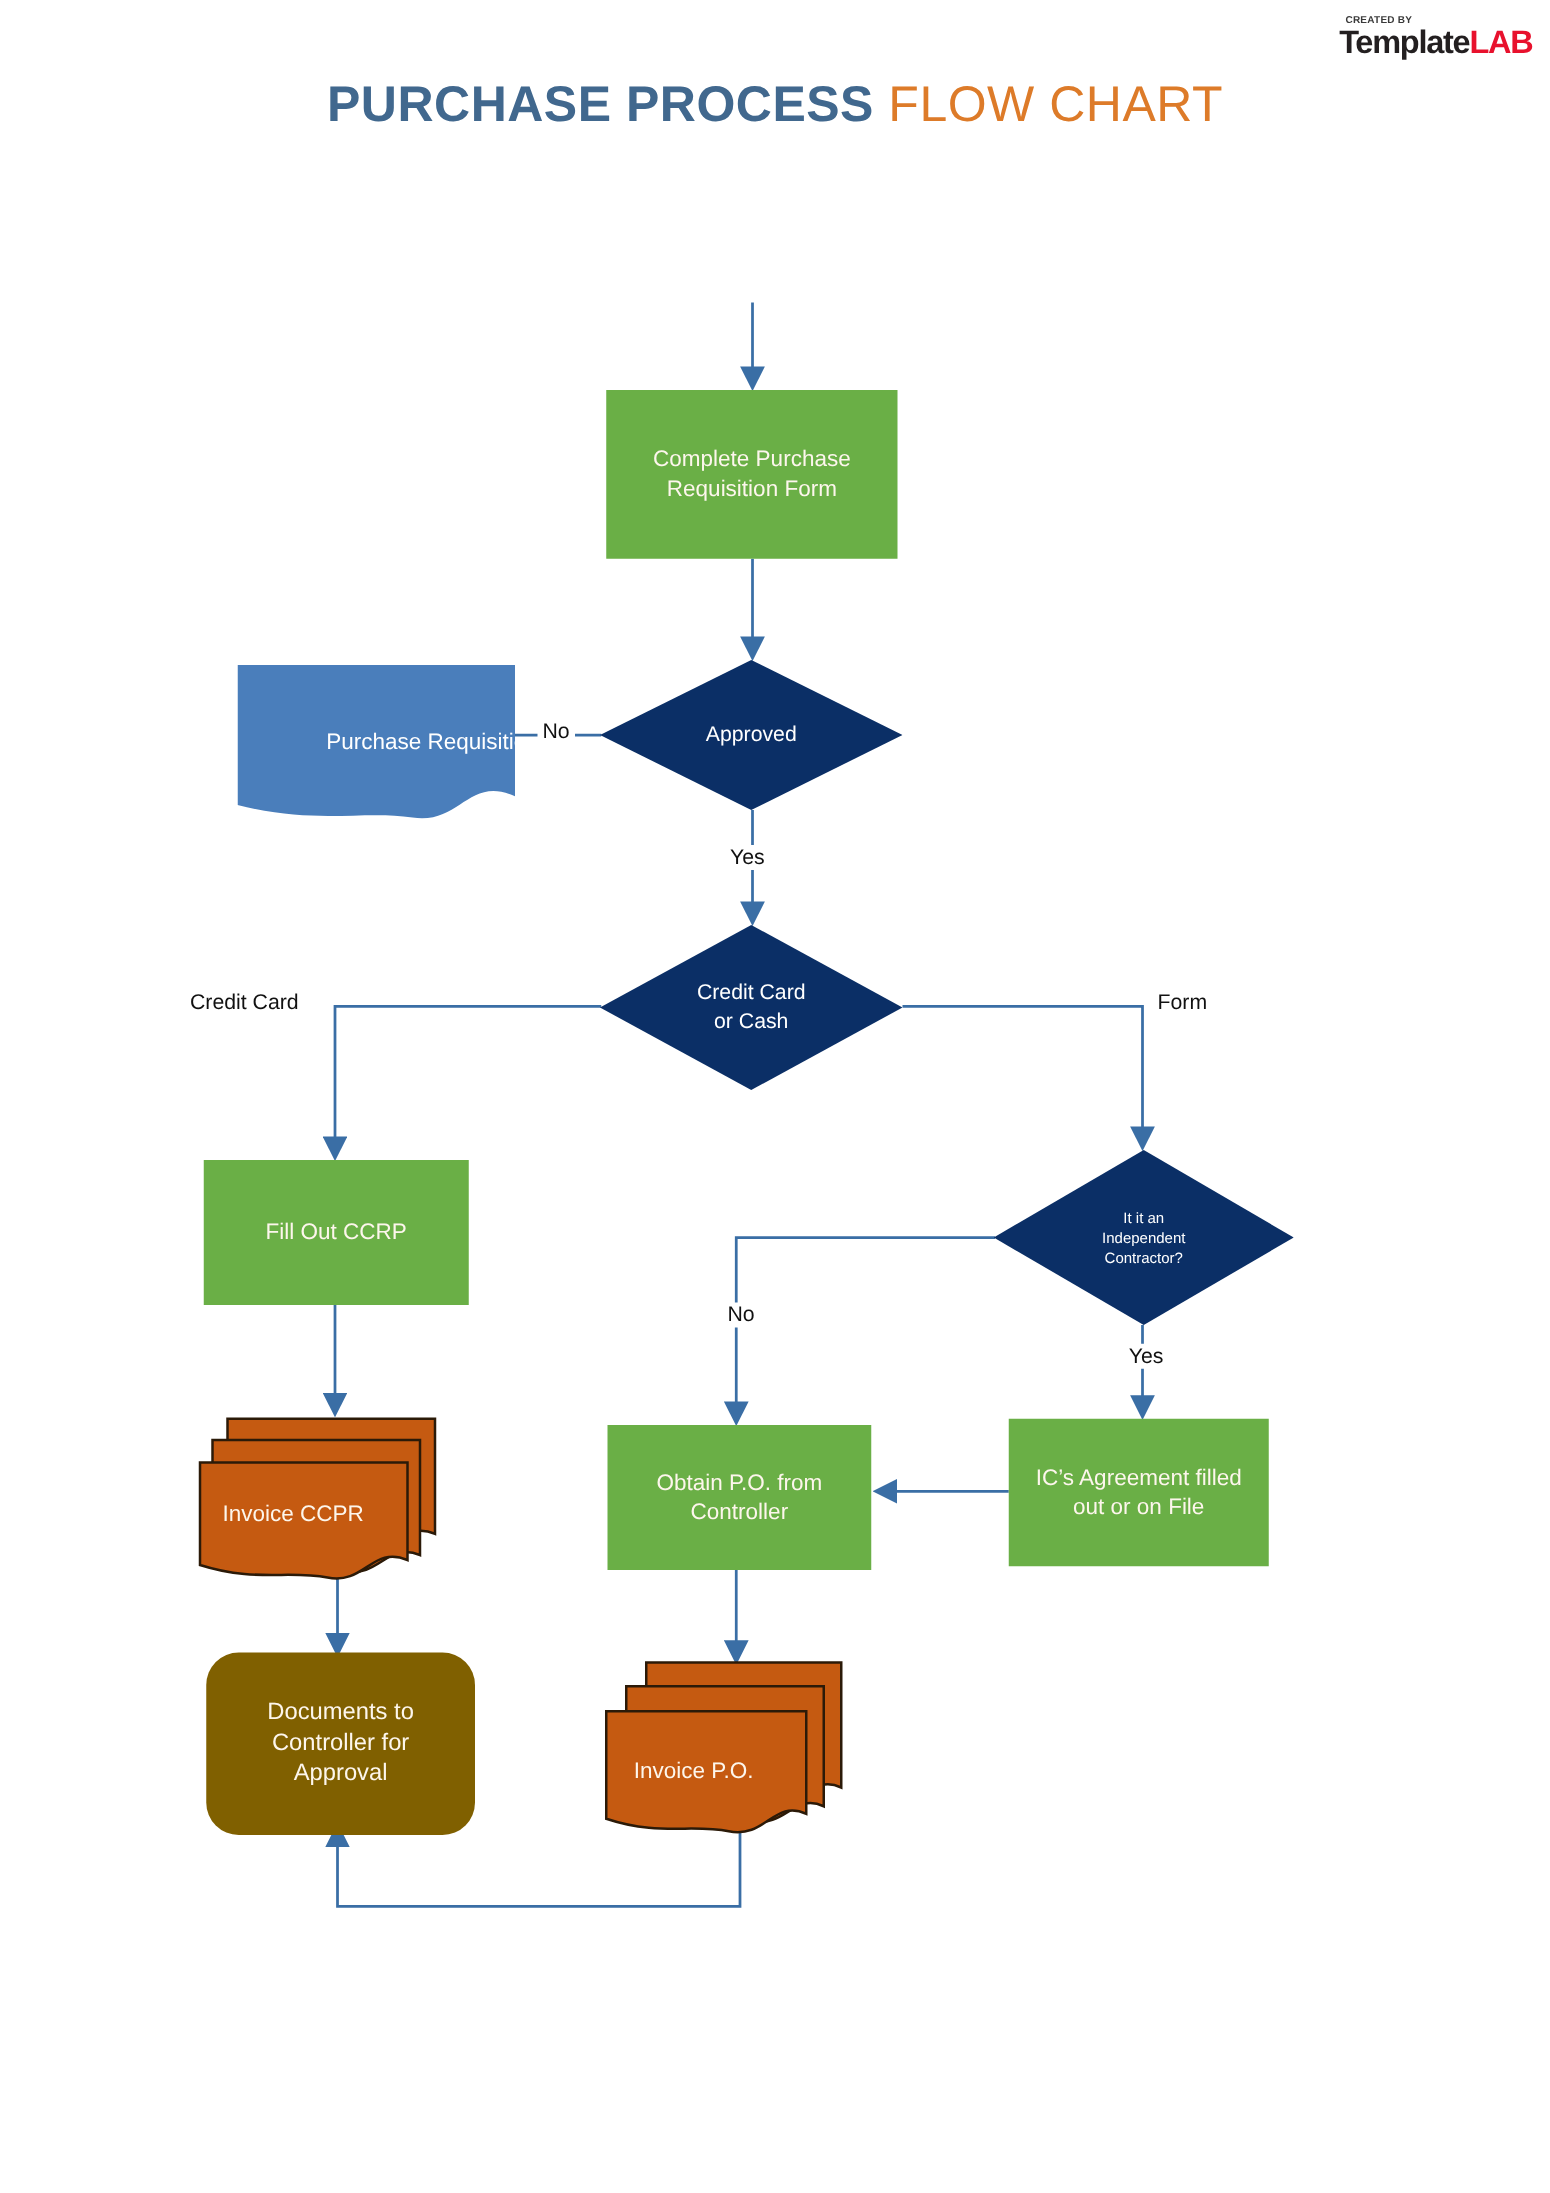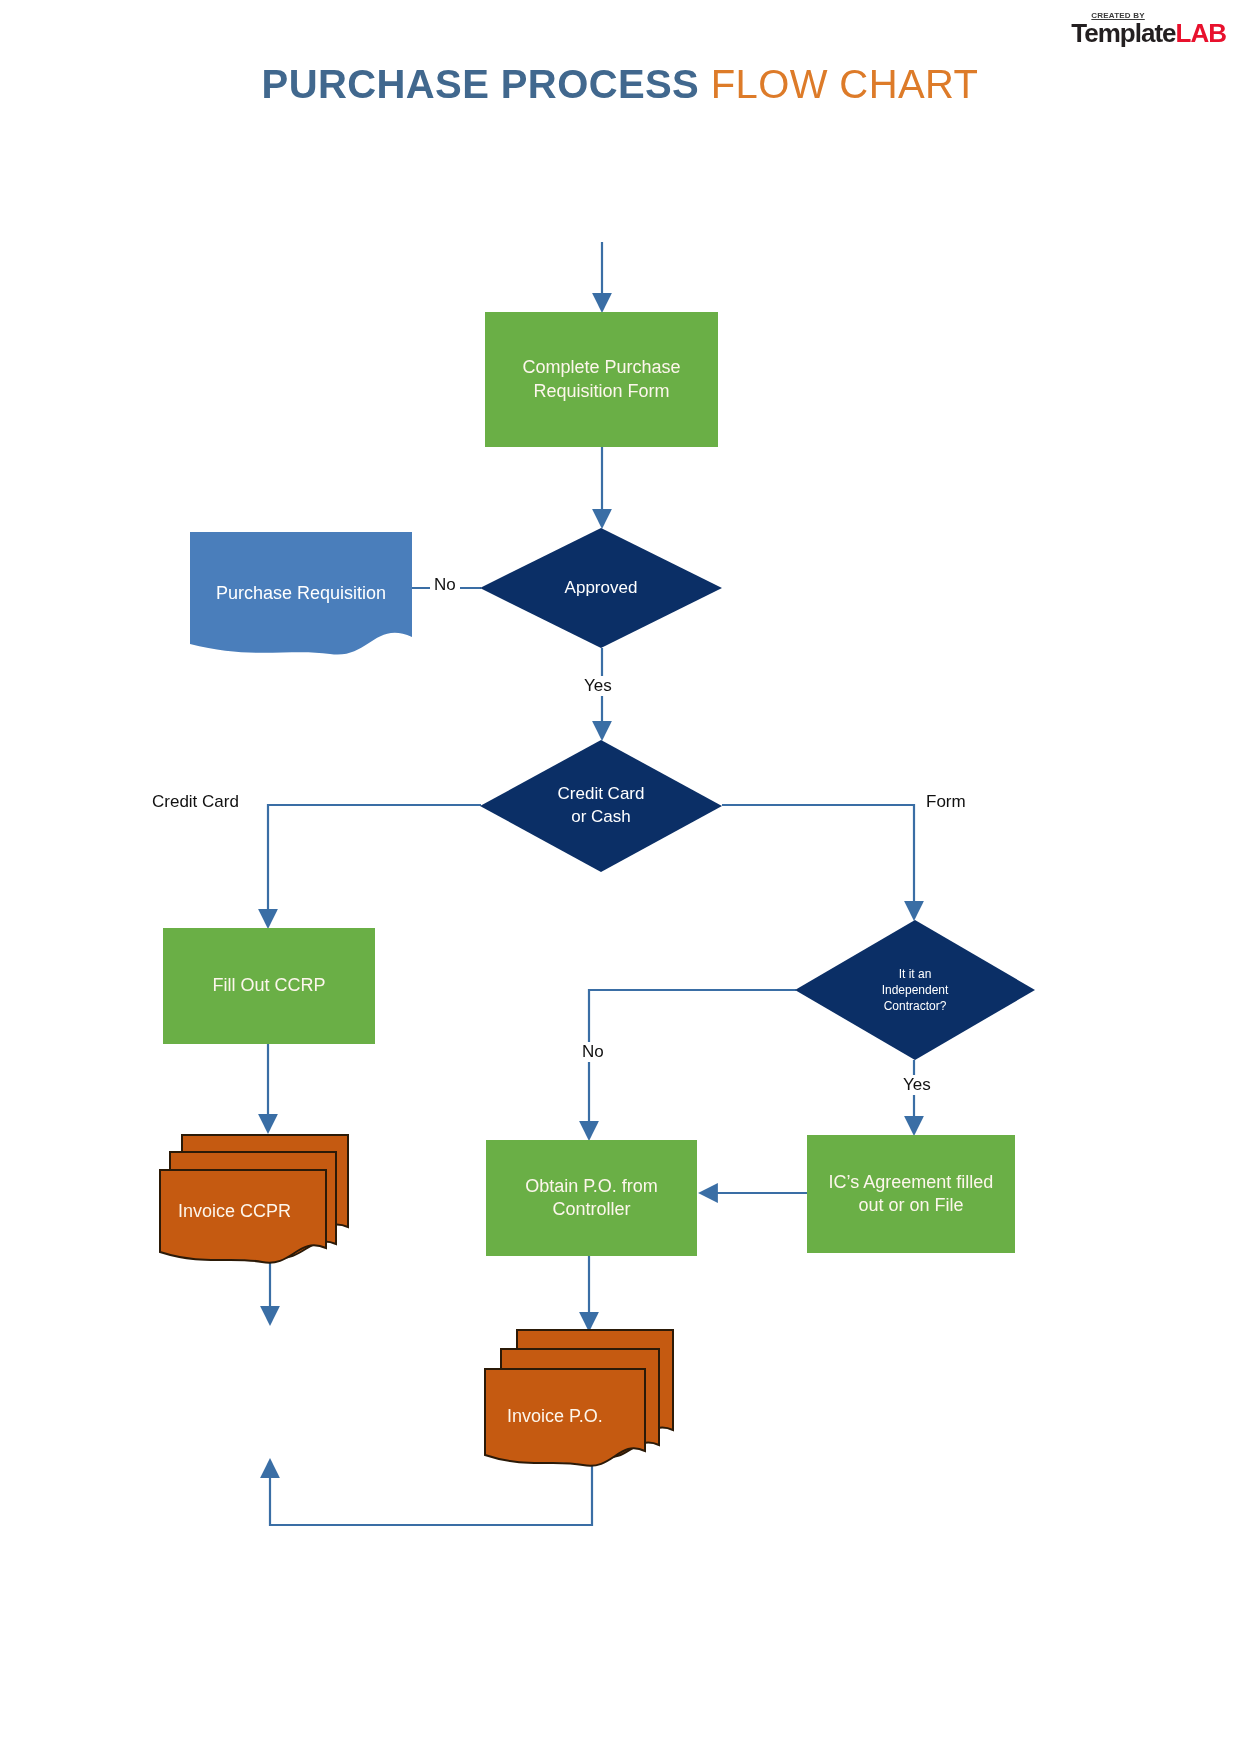--- a/index.html
+++ b/index.html
@@ -6,21 +6,21 @@
   body{
     width:1240px;height:1754px;background:#ffffff;
     font-family:"Liberation Sans", sans-serif;
     position:relative;overflow:hidden;
   }
   #canvas{position:absolute;left:0;top:0;width:1240px;height:1754px;}
 
   
   .logo{position:absolute;right:14px;top:12px;text-align:left;line-height:1;}
   .logo .created{font-size:8px;font-weight:bold;letter-spacing:.2px;color:#3a3a3a;
-     font-family:"Liberation Sans", sans-serif;display:block;margin-left:20px;text-decoration:underline;}
+     font-family:"Liberation Sans", sans-serif;display:block;margin-left:5px;}
   .logo .word{font-size:26px;font-weight:bold;letter-spacing:-1px;display:inline-block;}
   .logo .tpl{color:#231f20;}
   .logo .lab{color:#e8112d;}
 
   
   .title{position:absolute;left:0;top:62px;width:1240px;text-align:center;
      font-size:40px;letter-spacing:.4px;white-space:nowrap;}
   .title .t1{color:#41688e;font-weight:bold;}
   .title .t2{color:#dd7b29;font-weight:normal;}
 
@@ -38,21 +38,21 @@
   .diamond svg{position:absolute;left:0;top:0;}
   .diamond .dlabel{position:absolute;left:0;top:0;width:100%;height:100%;
      display:flex;align-items:center;justify-content:center;text-align:center;
      color:#ffffff;font-size:17px;line-height:1.35;}
 
   
   .docshape{position:absolute;}
   .docshape svg{position:absolute;left:0;top:0;}
   .docshape .dlabel{position:absolute;left:0;top:0;width:100%;height:100%;
      display:flex;align-items:center;justify-content:center;text-align:center;
-     color:#fdf6ec;font-size:18px;line-height:1.3;}
+     color:#fdf6ec;font-size:18px;line-height:1.3;padding-left:45px;}
 
   
   .edge-label{position:absolute;color:#111111;font-size:17px;white-space:nowrap;
      background:#ffffff;padding:0 4px;}
 
   #wires{position:absolute;left:0;top:0;pointer-events:none;}
 </style>
 </head>
 <body>
 
@@ -152,20 +152,23 @@
     <svg width="194" height="135">
       <g stroke="#2b1a08" stroke-width="2" fill="#c55a11">
         <path d="M24,5 L190,5 L190,97 C164,86 158,115 130,110 C100,105 72,115 24,102 Z"></path>
         <path d="M12,22 L178,22 L178,114 C152,103 146,132 118,127 C88,122 60,132 12,119 Z"></path>
         <path d="M2,40 L168,40 L168,118 C140,106 134,138 104,132 C72,126 46,136 2,122 Z"></path>
       </g>
     </svg>
     <div class="dlabel" style="justify-content:flex-start;padding-left:20px;align-items:flex-start;padding-top:70px;">Invoice CCPR</div>
   </div>
 
+  <div class="node rounded-olive" style="left:165px;top:1322px;width:215px;height:146px;">
+    <span>Documents to<br>Controller for<br>Approval</span>
+  </div>
 
   <div class="docshape" style="left:483px;top:1325px;width:194px;height:145px;">
     <svg width="194" height="145">
       <g stroke="#2b1a08" stroke-width="2" fill="#c55a11">
         <path d="M34,5 L190,5 L190,105 C166,94 160,122 132,117 C104,112 78,122 34,110 Z"></path>
         <path d="M18,24 L176,24 L176,120 C152,109 146,137 118,132 C90,127 62,137 18,125 Z"></path>
         <path d="M2,44 L162,44 L162,126 C136,114 130,146 100,140 C70,134 44,144 2,130 Z"></path>
       </g>
     </svg>
     <div class="dlabel" style="justify-content:flex-start;padding-left:24px;align-items:flex-start;padding-top:80px;">Invoice P.O.</div>

